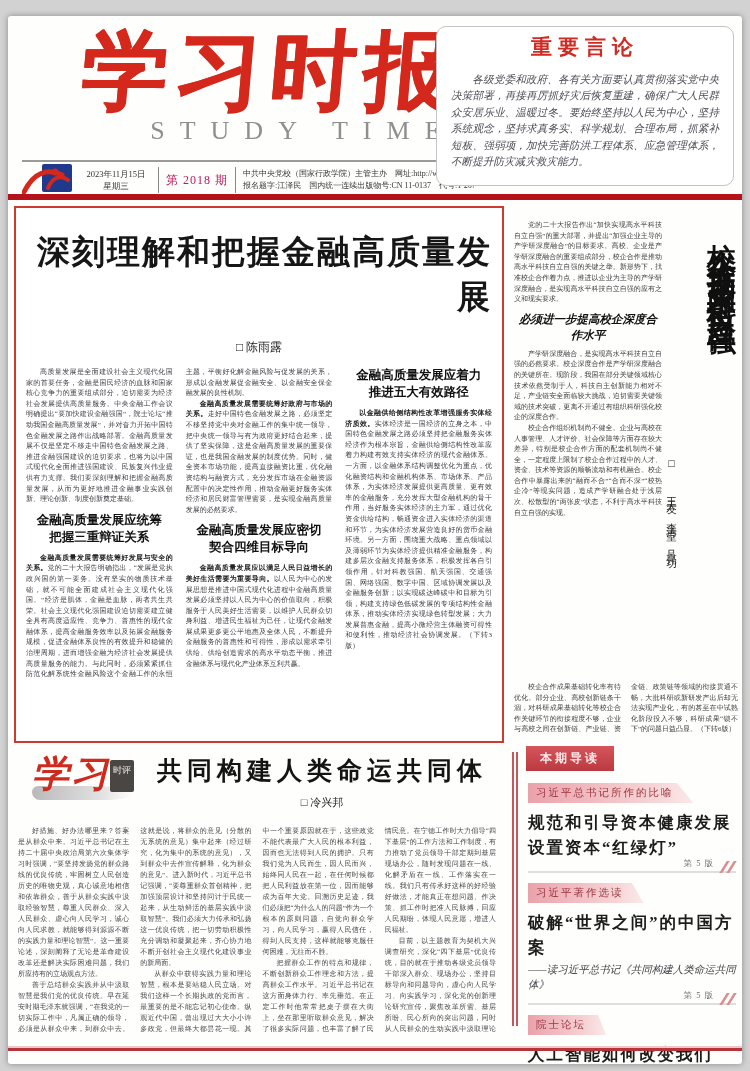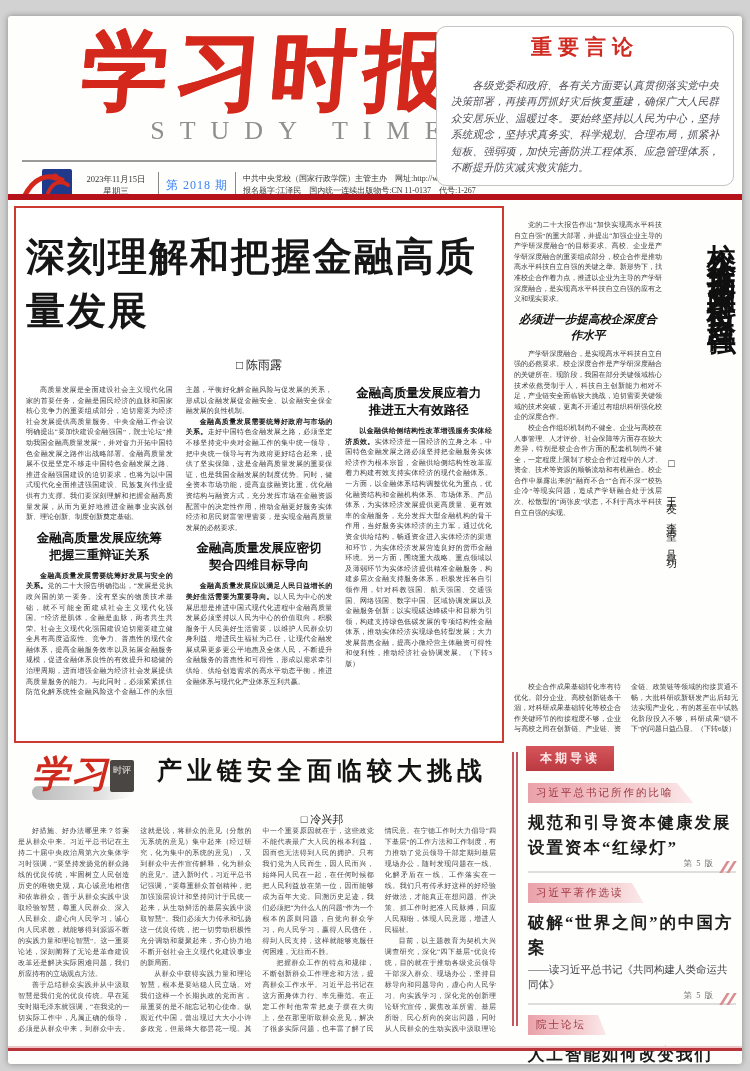--- a/index.html
+++ b/index.html
@@ -9,40 +9,40 @@
            background:#fefefc; box-shadow:0 0 6px rgba(0,0,0,.35); border-radius:3px; }
 
   
   .mast-left { position:absolute; left:14px; top:6px; width:496px; height:168px; }
   .mast-title { width:430px; margin:0 auto; text-align:center; font-size:86px; line-height:98px;
     font-weight:900; color:#d4281c; letter-spacing:8px; transform:skewX(-5deg);
     font-family:"Liberation Serif", serif; text-shadow:1px 0 #d4281c, 0 1px #d4281c; }
   .mast-sub { width:430px; margin:-4px auto 0; text-align:right; font-size:26px; color:#8f8f8f;
     letter-spacing:15px; font-family:"Liberation Serif", serif; }
   .info-row { position:absolute; left:0; top:138px; width:498px; border-top:2px solid #9a9a9a;
-    padding-top:5px; display:flex; align-items:center; gap:7px; }
+    display:flex; align-items:center; gap:7px; }
   .emblem { width:52px; height:36px; flex:0 0 auto; }
   .date-block { text-align:center; font-size:8.5px; line-height:12px; color:#333; width:70px; }
   .vdiv { width:1px; height:26px; background:#888; }
-  .issue-no { font-size:12px; color:#3b82f6; letter-spacing:1px; white-space:nowrap; }
+  .issue-no { font-size:12px; color:#be185d; letter-spacing:1px; white-space:nowrap; }
   .pub-block { font-size:8px; line-height:12px; color:#333; white-space:nowrap; }
   .red-rule { position:absolute; left:0; top:178px; width:100%; height:6px; background:#b5121a; }
 
   
   .remarks { position:absolute; left:428px; top:10px; width:298px; height:160px;
     border:1px solid #c4c4c4; border-radius:10px; padding:6px 14px; background:#fff; }
   .remarks-title { text-align:center; font-size:21px; font-weight:900; color:#d02b22;
-    letter-spacing:6px; font-family:"Liberation Sans", sans-serif; margin-bottom:17px; }
+    letter-spacing:6px; font-family:"Liberation Sans", sans-serif; margin-bottom:11px; }
   .remarks-body { font-size:10.6px; line-height:16.4px; text-align:justify; text-indent:2em;
     color:#4c4c55; font-style:italic; }
 
   
   .main-article { position:absolute; left:6px; top:190px; width:490px; height:537px;
     border:2px solid #cd3a30; background:#fff; padding:0 10px; }
-  .main-headline { margin-top:22px; text-align:left; font-size:39px; font-weight:900;
+  .main-headline { margin-top:22px; text-align:right; font-size:33px; font-weight:900;
     letter-spacing:2px; color:#161616; font-family:"Liberation Sans", sans-serif; }
   .main-byline { text-align:center; font-size:12px; color:#222; margin-top:19px; }
   .col-flow { margin-top:11px; height:404px; overflow:hidden; column-count:3; column-gap:13px;
     font-size:7px; line-height:10.6px; text-align:justify; color:#3c3c42; }
   .col-flow p.para { text-indent:2em; }
   .col-flow strong { font-weight:700; color:#222; }
   h3.subhead { font-family:"Liberation Sans", sans-serif; font-size:12.5px; line-height:17px;
     font-weight:900; text-align:center; color:#111; margin:7px 6px; break-inside:avoid; }
   .banner { position:absolute; right:8px; bottom:5px; width:310px; height:60px; background:#fff;
     text-align:center; padding-top:2px; }
@@ -73,41 +73,41 @@
   .bottom-article { position:absolute; left:10px; top:732px; width:488px; height:292px; }
   .col-logo { position:absolute; left:14px; top:4px; width:116px; height:60px; }
   .logo-brush { position:absolute; left:0; top:34px; width:100px; height:14px;
     background:linear-gradient(95deg,#b9b9b9,#e2e2e2 70%, rgba(230,230,230,0)); border-radius:8px 50% 40% 10px; }
   .logo-xuexi { position:relative; font-size:37px; font-weight:900; font-style:italic;
     color:#cf2a1e; letter-spacing:2px; line-height:44px; }
   .logo-badge { position:absolute; left:78px; top:8px; width:24px; height:32px; background:#4a4644;
     color:#f3efe9; font-size:9px; line-height:10px; text-align:center; padding-top:5px; border-radius:2px; }
   .bottom-head-wrap { margin-left:136px; width:336px; text-align:center; padding-top:6px; }
   .bottom-headline { font-size:25px; font-weight:900; letter-spacing:5px; color:#141414; }
-  .bottom-byline { font-size:11px; color:#222; margin-top:25px; }
+  .bottom-byline { font-size:11px; color:#222; margin-top:8px; }
   .bottom-cols { position:absolute; left:0; top:78px; width:478px; height:210px; overflow:hidden;
     column-count:4; column-gap:11px; font-size:7px; line-height:11px; text-align:justify;
     color:#46464e; }
   .bottom-cols p { text-indent:2em; }
 
   
   .digest { position:absolute; left:504px; top:730px; width:221px; height:294px; }
   .digest-lines { position:absolute; left:0; top:6px; bottom:14px; width:6px;
     border-left:2px solid #c4565c; border-right:2px solid #c4565c; }
   .digest-badge { position:absolute; left:14px; top:0; background:linear-gradient(180deg,#d6555b,#bb3a41);
     color:#ffecec; font-size:12px; font-weight:900; letter-spacing:3px; padding:4px 14px;
     font-family:"Liberation Sans", sans-serif; }
   .digest-items { position:absolute; left:16px; top:36px; width:208px; }
   .d-item { margin-bottom:9px; }
   .d-tag { display:inline-block; background:linear-gradient(90deg,#eaa2aa,#f6d4d6 75%,#fbe9ea);
     clip-path:polygon(0 0, 90% 0, 100% 100%, 0 100%); color:#9c3540; font-size:10.5px;
     padding:3px 20px 3px 8px; letter-spacing:2px; }
   .d-title { font-size:16.5px; font-weight:900; letter-spacing:2px; line-height:25px;
     color:#1c1c1c; margin-top:7px; }
-  .d-sub { font-size:10.5px; line-height:15px; color:#3f3f46; margin-top:2px; }
+  .d-sub { font-size:10.5px; line-height:15px; color:#3f3f46; font-style:italic; margin-top:2px; }
   .pageref { position:relative; height:13px; border-bottom:2px solid #dedede;text-align:right; }
   .pnum { position:absolute; right:22px; bottom:1px; font-size:8.5px; color:#6e6e6e; letter-spacing:1px; }
   .slash { position:absolute; bottom:-2px; width:3px; height:12px; background:#d98e92; transform:skewX(-32deg); }
   .s1 { right:10px; } .s2 { right:3px; }
 
   .bottom-red-rule { position:absolute; left:0; top:1030px; width:100%; height:5px;
     background:#b8343b; border-top:2px solid #eec6c8; }
 </style>
 </head>
 <body>
@@ -173,21 +173,21 @@
     </div>
   </div>
 
   <div class="bottom-article">
     <div class="col-logo">
       <div class="logo-brush"></div>
       <div class="logo-xuexi">学习</div>
       <div class="logo-badge">时评</div>
     </div>
     <div class="bottom-head-wrap">
-      <div class="bottom-headline">产业链安全面临较大挑战</div>
+      <div class="bottom-headline">共同构建人类命运共同体</div>
       <div class="bottom-byline">□ 冷兴邦</div>
     </div>
     <div class="bottom-cols">
         <p>好措施、好办法哪里来？答案是从群众中来。习近平总书记在主持二十届中央政治局第六次集体学习时强调，“要坚持发扬党的群众路线的优良传统，牢固树立人民创造历史的唯物史观，真心诚意地相信和依靠群众，善于从群众实践中汲取经验智慧，尊重人民群众、深入人民群众、虚心向人民学习，诚心向人民求教，就能够得到源源不断的实践力量和理论智慧”。这一重要论述，深刻阐释了无论是革命建设改革还是解决实际困难问题，我们所应持有的立场观点方法。</p>
         <p>善于总结群众实践并从中汲取智慧是我们党的优良传统。早在延安时期毛泽东就强调，“在我党的一切实际工作中，凡属正确的领导，必须是从群众中来，到群众中去。这就是说，将群众的意见（分散的无系统的意见）集中起来（经过研究，化为集中的系统的意见），又到群众中去作宣传解释，化为群众的意见”。进入新时代，习近平总书记强调，“要尊重群众首创精神，把加强顶层设计和坚持问计于民统一起来，从生动鲜活的基层实践中汲取智慧”。我们必须大力传承和弘扬这一优良传统，把一切劳动积极性充分调动和凝聚起来，齐心协力地不断开创社会主义现代化建设事业的新局面。</p>
         <p>从群众中获得实践力量和理论智慧，根本是要站稳人民立场。对我们这样一个长期执政的党而言，最重要的是不能忘记初心使命。纵观近代中国，曾出现过大大小小许多政党，但最终大都昙花一现。其中一个重要原因就在于，这些政党不能代表最广大人民的根本利益，因而也无法得到人民的拥护。只有我们党为人民而生，因人民而兴，始终同人民在一起，在任何时候都把人民利益放在第一位，因而能够成为百年大党。回溯历史足迹，我们必须把“为什么人的问题”作为一个根本的原则问题，自觉向群众学习，向人民学习，赢得人民信任，得到人民支持，这样就能够克服任何困难，无往而不胜。</p>
         <p>把握群众工作的特点和规律，不断创新群众工作理念和方法，提高群众工作水平。习近平总书记在这方面身体力行、率先垂范。在正定工作时他常常把桌子摆在大街上，坐在那里听取群众意见，解决了很多实际问题，也丰富了解了民情民意。在宁德工作时大力倡导“四下基层”的工作方法和工作制度，有力推动了党员领导干部定期到基层现场办公，随时发现问题在一线、化解矛盾在一线、工作落实在一线。我们只有传承好这样的好经验好做法，才能真正在想问题、作决策、抓工作时把准人民脉搏，回应人民期盼，体现人民意愿，增进人民福祉。</p>
         <p>目前，以主题教育为契机大兴调查研究，深化“四下基层”优良传统，目的就在于推动各级党员领导干部深入群众、现场办公，坚持目标导向和问题导向，虚心向人民学习、向实践学习，深化党的创新理论研究宣传，聚焦改革所需、基层所盼、民心所向的突出问题，同时从人民群众的生动实践中汲取理论创新和实践创新灵感。我们只有深入基层一线，沉下架子、扑下身子，学会做群众工作的方法，才能找到解决问题的“金钥匙”，才能促进各项工作推陈出新、取得突破。</p>
       </div>
   </div>

